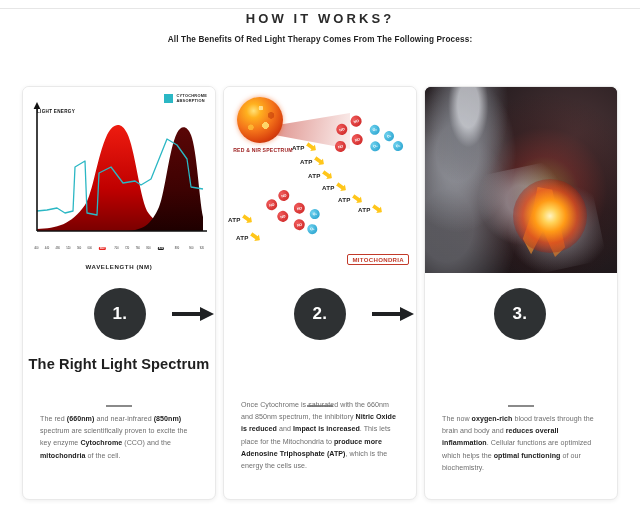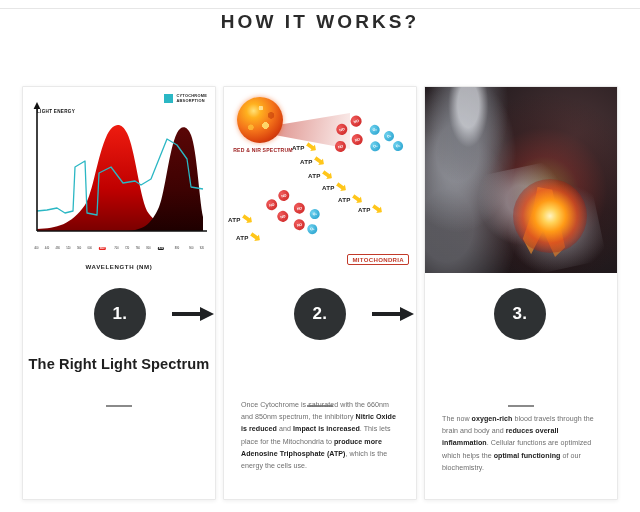--- a/index.html
+++ b/index.html
@@ -9,31 +9,31 @@
     font-family:"Liberation Sans", sans-serif;
     color:#2b2b2b;
     -webkit-font-smoothing:antialiased;
   }
   .page{position:relative;width:640px;height:512px;}
   .toprule{position:absolute;top:8px;left:0;width:640px;height:1px;background:#e6e6e6;}
 
   
   .header{position:absolute;top:12px;left:0;width:640px;text-align:center;}
   .title{
-    font-size:19px;font-weight:700;letter-spacing:3.1px;color:#2b2b2b;
+    font-size:13px;font-weight:700;letter-spacing:3.1px;color:#2b2b2b;
     margin:0 0 9px 0;line-height:1.1;
   }
   .sub1{font-size:8.2px;color:#5e5e5e;letter-spacing:.15px;margin:0 0 5px 0;}
   .sub2{font-size:8.2px;color:#1f1f1f;font-weight:700;letter-spacing:.15px;margin:0;}
 
   
   .cards{position:absolute;top:86px;left:22px;width:596px;height:412px;display:flex;gap:7px;}
   .card{
     position:relative;width:194px;height:412px;background:#fff;
-    border:1px solid #e9e9e9;border-radius:1px;
+    border:1px solid #e9e9e9;border-radius:7px;
     box-shadow:0 1px 4px rgba(0,0,0,.07);
     overflow:hidden;
   }
   .media{position:relative;width:100%;height:186px;overflow:hidden;}
 
   
   .chartbox{position:absolute;inset:0;background:#fff;padding:6px 8px 4px 8px;box-sizing:border-box;}
   .legend{position:absolute;right:8px;top:6px;display:flex;align-items:flex-start;gap:3px;}
   .legend .swatch{width:9px;height:9px;background:#2bb7c4;margin-top:1px;}
   .legend .ltxt{font-size:3.9px;font-weight:700;line-height:1.35;color:#1d1d1d;letter-spacing:.25px;}
@@ -163,20 +163,21 @@
   .card3 .body{top:326px;}
 </style>
 </head>
 <body>
 
 <div class="page">
   <div class="toprule"></div>
 
   <div class="header">
     <h1 class="title">HOW IT WORKS?</h1>
+    <p class="sub2">All The Benefits Of Red Light Therapy Comes From The Following Process:</p>
   </div>
 
   <div class="cards">
 
     <div class="card card1">
       <div class="media">
         <div class="chartbox">
           <div class="legend">
             <span class="swatch"></span>
             <span class="ltxt">CYTOCHROME<br>ABSORPTION</span>
@@ -217,20 +218,21 @@
             <span class="hl2" style="left:73%">850</span>
               <span style="left:82%">880</span>
               <span style="left:90%">900</span>
             <span style="left:96%">920</span>
           </div>
           <div class="xlab">WAVELENGTH (NM)</div>
         </div>
       </div>
       <div class="ctitle">The Right Light Spectrum</div>
       <div class="divider"></div>
+      <div class="body"><span>The red </span><b>(660nm)</b><span> and near-infrared </span><b>(850nm)</b><span> spectrum are scientifically proven to excite the key enzyme </span><b>Cytochrome</b><span> (CCO) and the </span><b>mitochondria</b><span> of the cell.</span></div>
     </div>
 
     <div class="card card2">
       <div class="media">
         <div class="mito">
           <div class="beam"></div>
           <div class="sun">
               <span class="sunspots"></span>
             </div>
           <div class="spectxt">RED &amp; NIR SPECTRUM</div>

